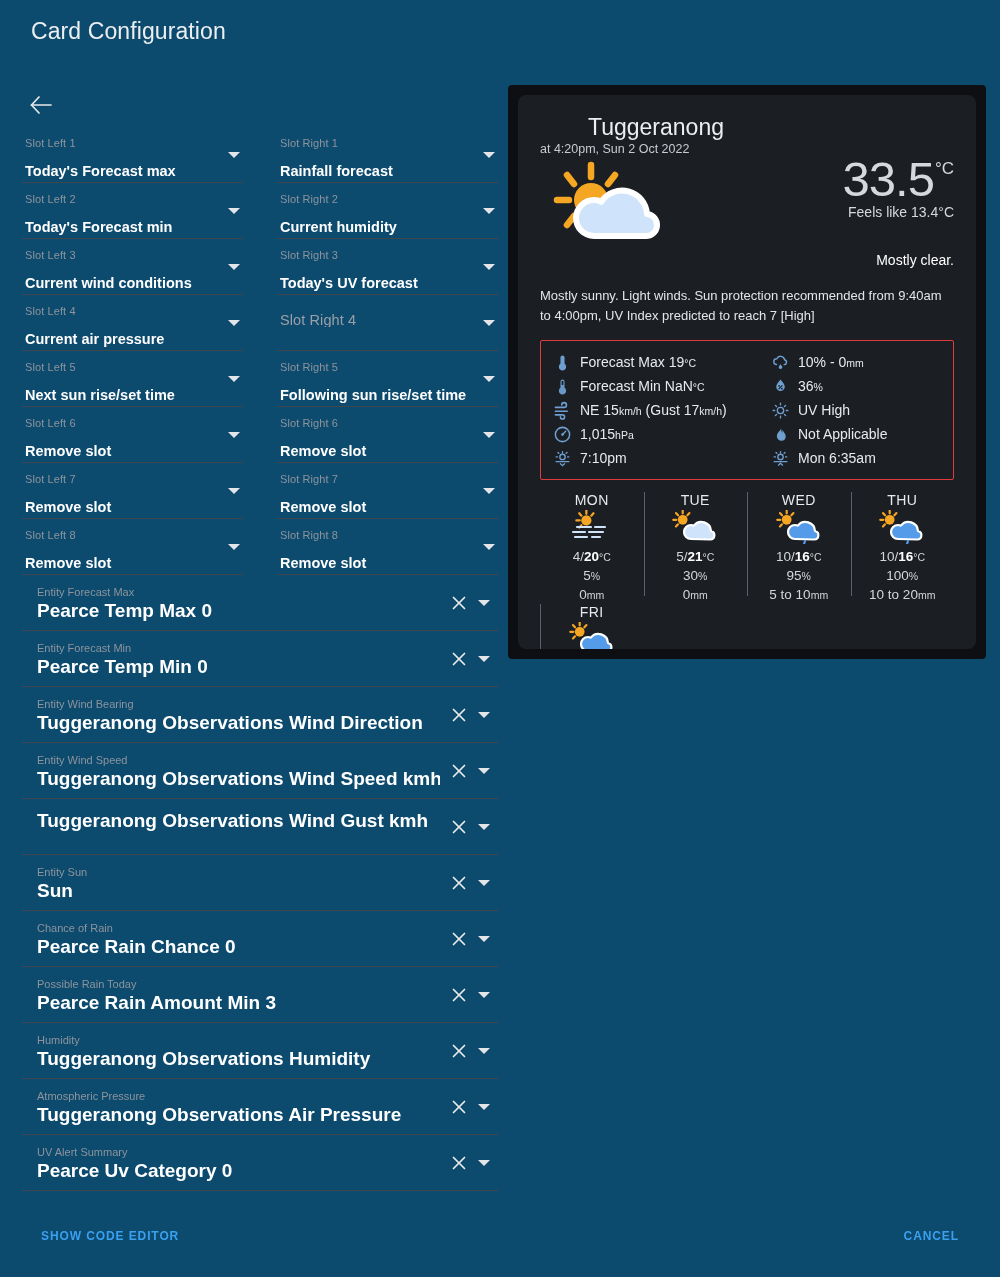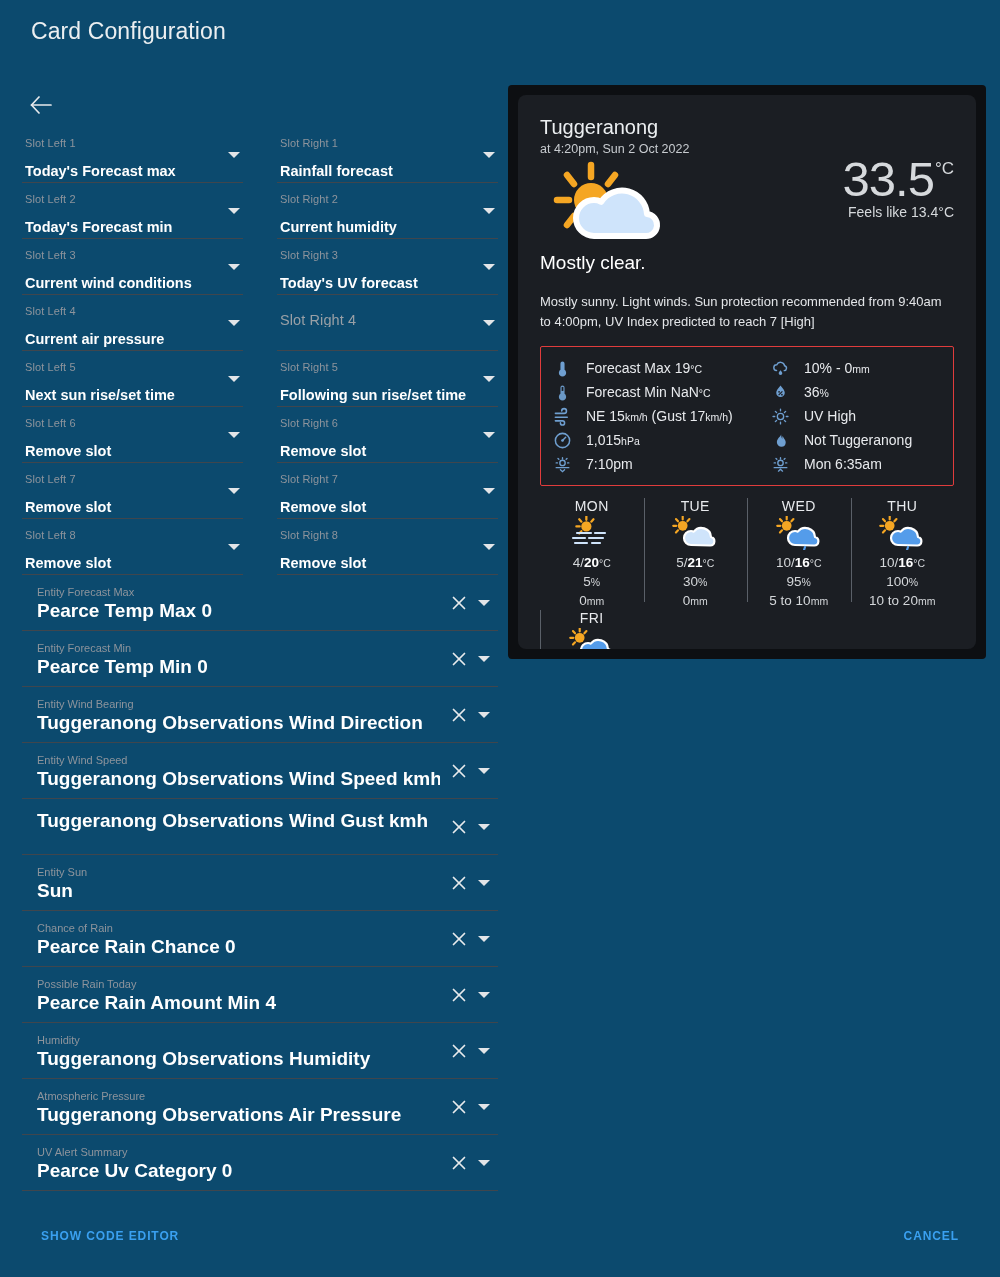--- a/index.html
+++ b/index.html
@@ -92,51 +92,51 @@
     background: #0d0f12; border-radius: 4px;
   }
   .wcard {
     position: absolute; left: 10px; top: 10px;
     width: 458px; height: 554px;
     background: #1b1e23; border-radius: 8px;
     padding: 20px 22px 0 22px;
     overflow: hidden;
   }
 
-  .loc-name { font-size: 20px; color: #eceff1; font-weight: 400; line-height: 24px; }
+  .loc-name { font-size: 23px; color: #eceff1; font-weight: 400; line-height: 24px; margin-left: 48px; }
   .loc-time { font-size: 12.5px; color: #c8ccd0; margin-top: 2px; line-height: 17px; }
 
   .cur-row { position: relative; height: 86px; }
   .cur-icon { position: absolute; left: 10px; top: 2px; }
   .cur-temp {
     position: absolute; right: 0; top: -6px; text-align: right;
     color: #d6d9dc;
   }
   .cur-temp .big { font-size: 49px; font-weight: 300; line-height: 54px; letter-spacing: -1px; }
   .cur-temp .deg { font-size: 17px; font-weight: 400; vertical-align: 22px; margin-left: 1px; }
   .feels { font-size: 14px; color: #d6d9dc; margin-top: -2px; }
 
   .summary {
-    text-align: left; font-size: 19px; color: #ffffff; font-weight: 400;
+    text-align: right; font-size: 14px; color: #ffffff; font-weight: 400;
     margin-top: 8px;
   }
   .desc {
     font-size: 13px; color: #e3e5e8; line-height: 20px; margin-top: 18px;
   }
 
   
   .slots {
     margin-top: 14px;
     border: 1px solid #e03c3c;
     border-radius: 2px;
     padding: 9px 10px 9px 12px;
     display: grid; grid-template-columns: 218px 1fr;
   }
   .slot-line {
-    display: flex; align-items: center; gap: 14px;
+    display: flex; align-items: center; gap: 8px;
     height: 24px; font-size: 14px; color: #e8eaed; white-space: nowrap;
   }
   .slot-line .ic { width: 19px; height: 19px; flex: 0 0 19px; display:block; }
   .unit { font-size: 10.5px; }
 
   
   .fc {
     margin-top: 10px; display: grid; grid-template-columns: repeat(4, 1fr);
     height: 118px;
   }
@@ -327,21 +327,21 @@
           <span class="clear-x">
             <svg width="16" height="16" viewBox="0 0 16 16">
               <line x1="2.5" y1="2.5" x2="13.5" y2="13.5" stroke="#e8eaed" stroke-width="1.7" stroke-linecap="round"></line>
               <line x1="13.5" y1="2.5" x2="2.5" y2="13.5" stroke="#e8eaed" stroke-width="1.7" stroke-linecap="round"></line>
             </svg>
           </span>
           <span class="caret"></span>
         </div>
         <div class="entity-row">
           <div class="lbl">Possible Rain Today</div>
-          <div class="val">Pearce Rain Amount Min 4</div>
+          <div class="val">Pearce Rain Amount Min 3</div>
           <span class="clear-x">
             <svg width="16" height="16" viewBox="0 0 16 16">
               <line x1="2.5" y1="2.5" x2="13.5" y2="13.5" stroke="#e8eaed" stroke-width="1.7" stroke-linecap="round"></line>
               <line x1="13.5" y1="2.5" x2="2.5" y2="13.5" stroke="#e8eaed" stroke-width="1.7" stroke-linecap="round"></line>
             </svg>
           </span>
           <span class="caret"></span>
         </div>
         <div class="entity-row">
           <div class="lbl">Humidity</div>
@@ -475,21 +475,21 @@
               </svg>
             </span>
             <span><span>1,015</span><span class="unit">hPa</span></span>
           </div>
           <div class="slot-line">
             <span>
               <svg class="ic" viewBox="0 0 24 24">
                 <path d="M12.8 2.4c.5 3-1.6 4.2-2.8 5.9-1.3 1.8-2.6 3.4-2.6 6A5.9 5.9 0 0 0 13.3 20c3.1 0 5.3-2.5 5.3-5.6 0-3.9-3.2-5-3.6-8.1-.9 1.1-1 2.5-.5 3.8-1.4-1.7-1.9-5-1.7-7.7z" fill="#6f9fd0"></path>
               </svg>
             </span>
-            <span><span>Not Tuggeranong</span></span>
+            <span><span>Not Applicable</span></span>
           </div>
           <div class="slot-line">
             <span>
               <svg class="ic" viewBox="0 0 24 24" fill="none" stroke="#6f9fd0" stroke-width="1.7" stroke-linecap="round">
                 <circle cx="12" cy="10" r="3.4"></circle>
                 <path d="M12 3.5v1.6M5.6 10H4M20 10h-1.6M7.4 5.4 6.3 4.3M16.6 5.4l1.1-1.1"></path>
                 <path d="M4 16h16"></path>
                 <path d="M9.4 18.6 12 21l2.6-2.4"></path>
               </svg>
             </span>

